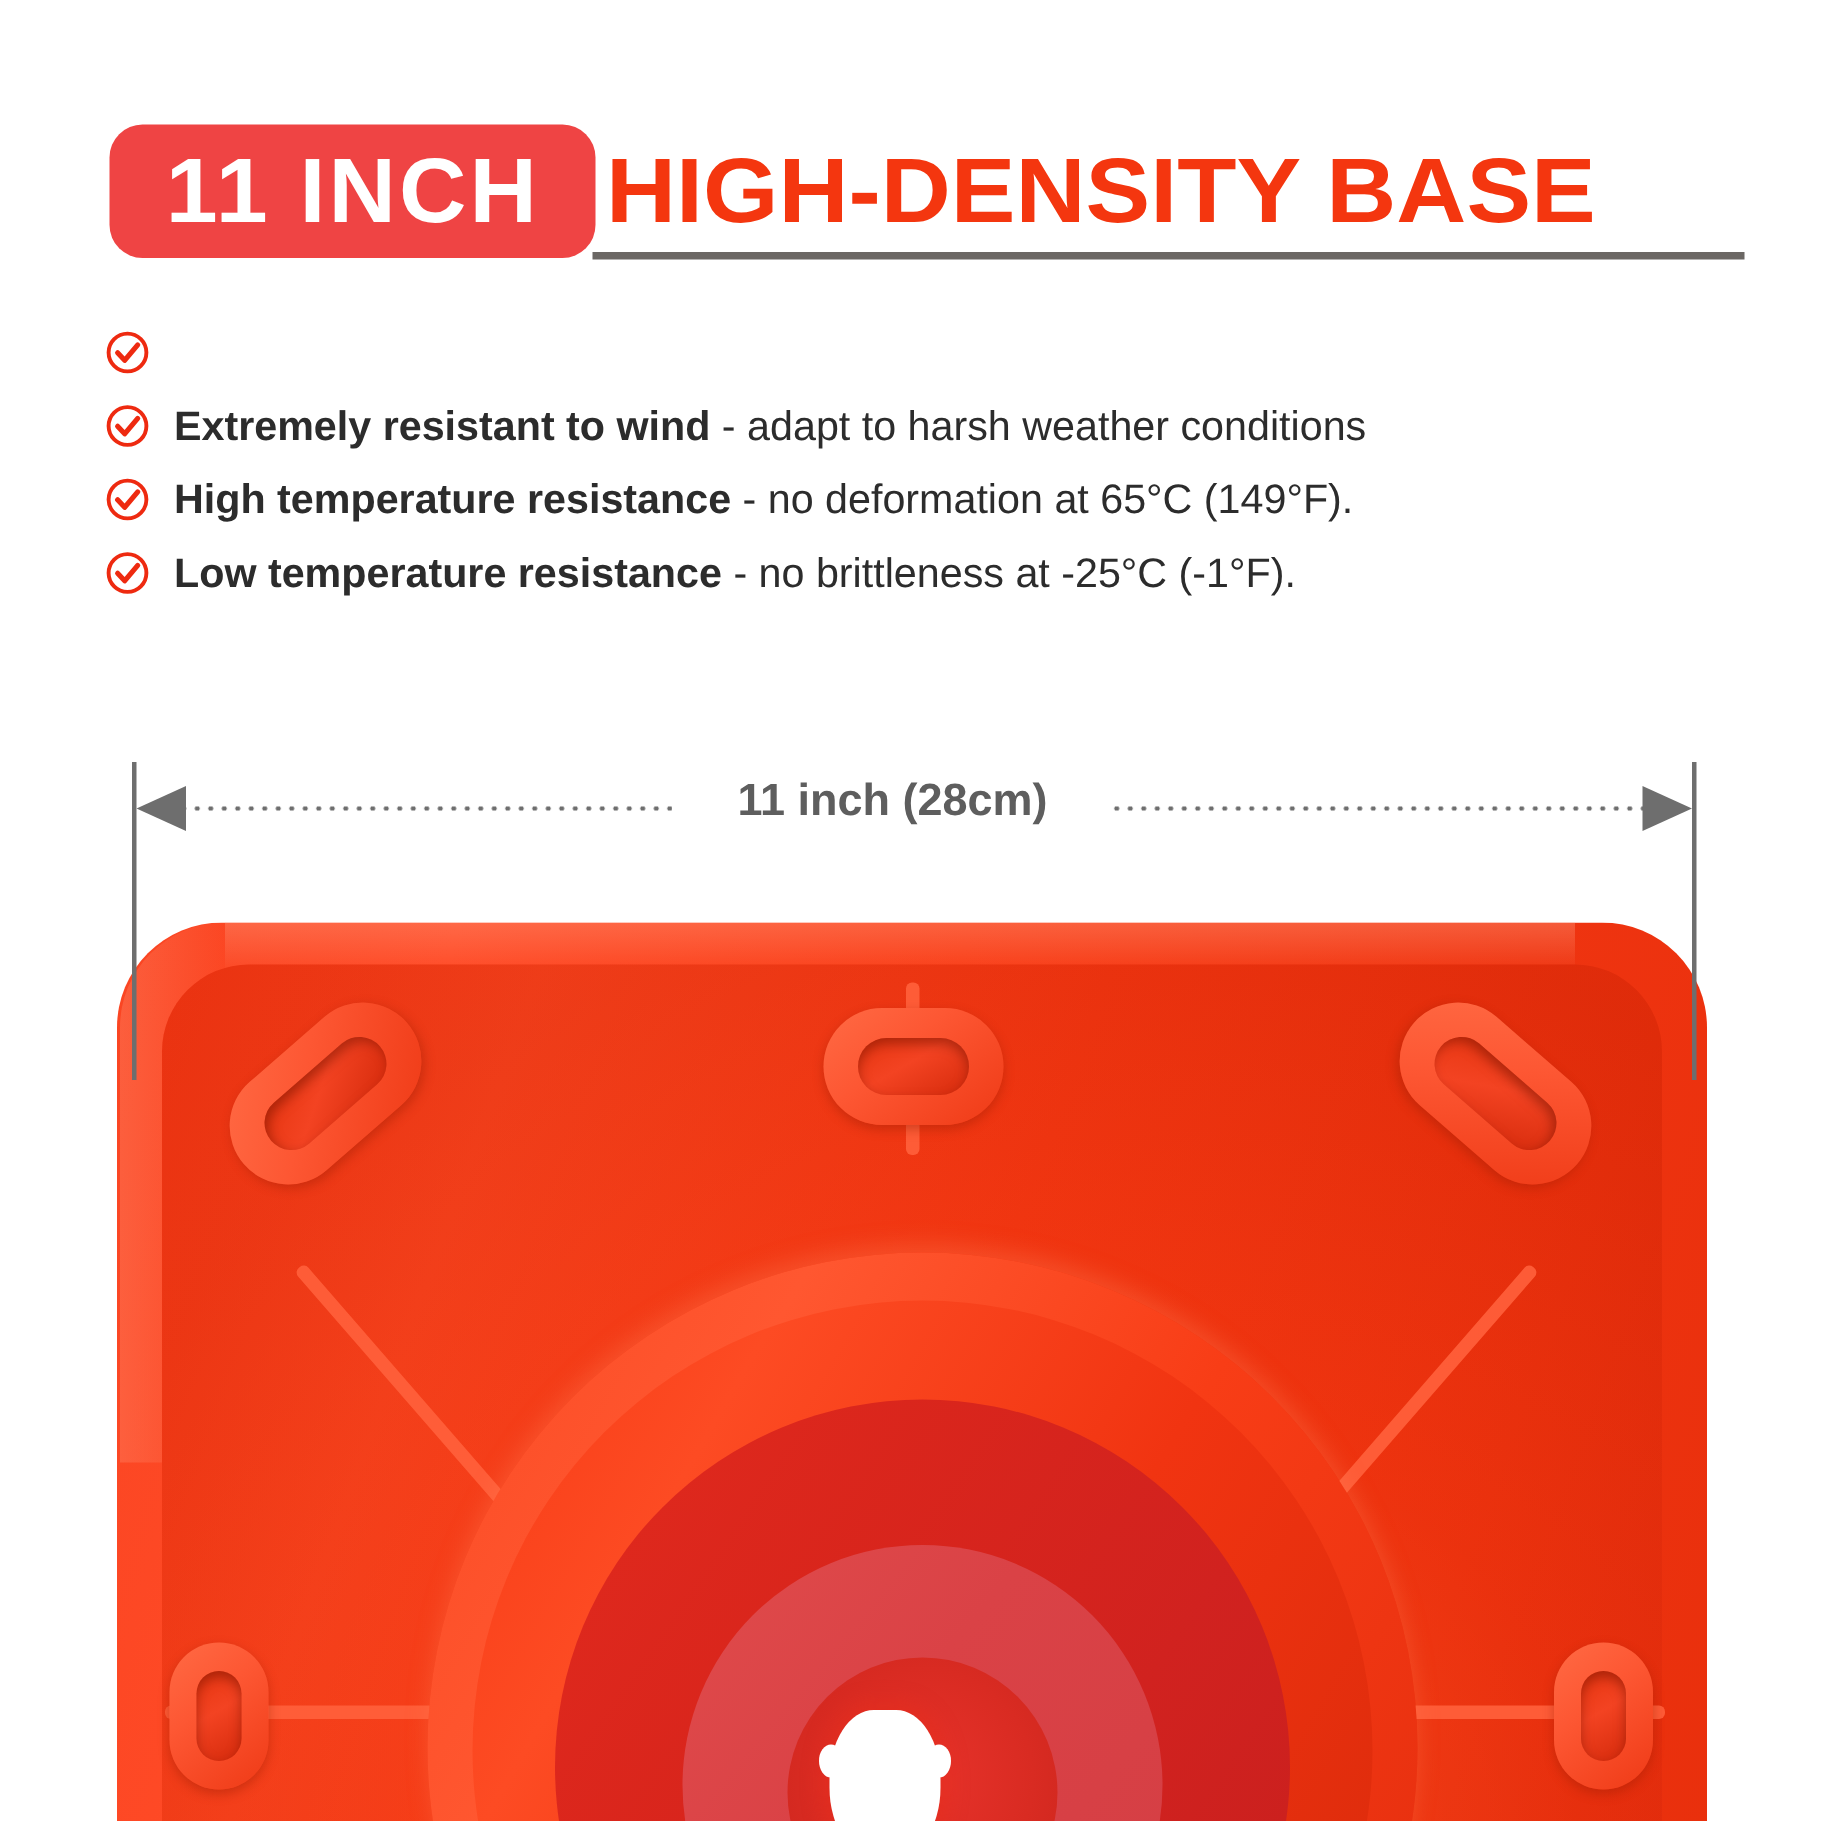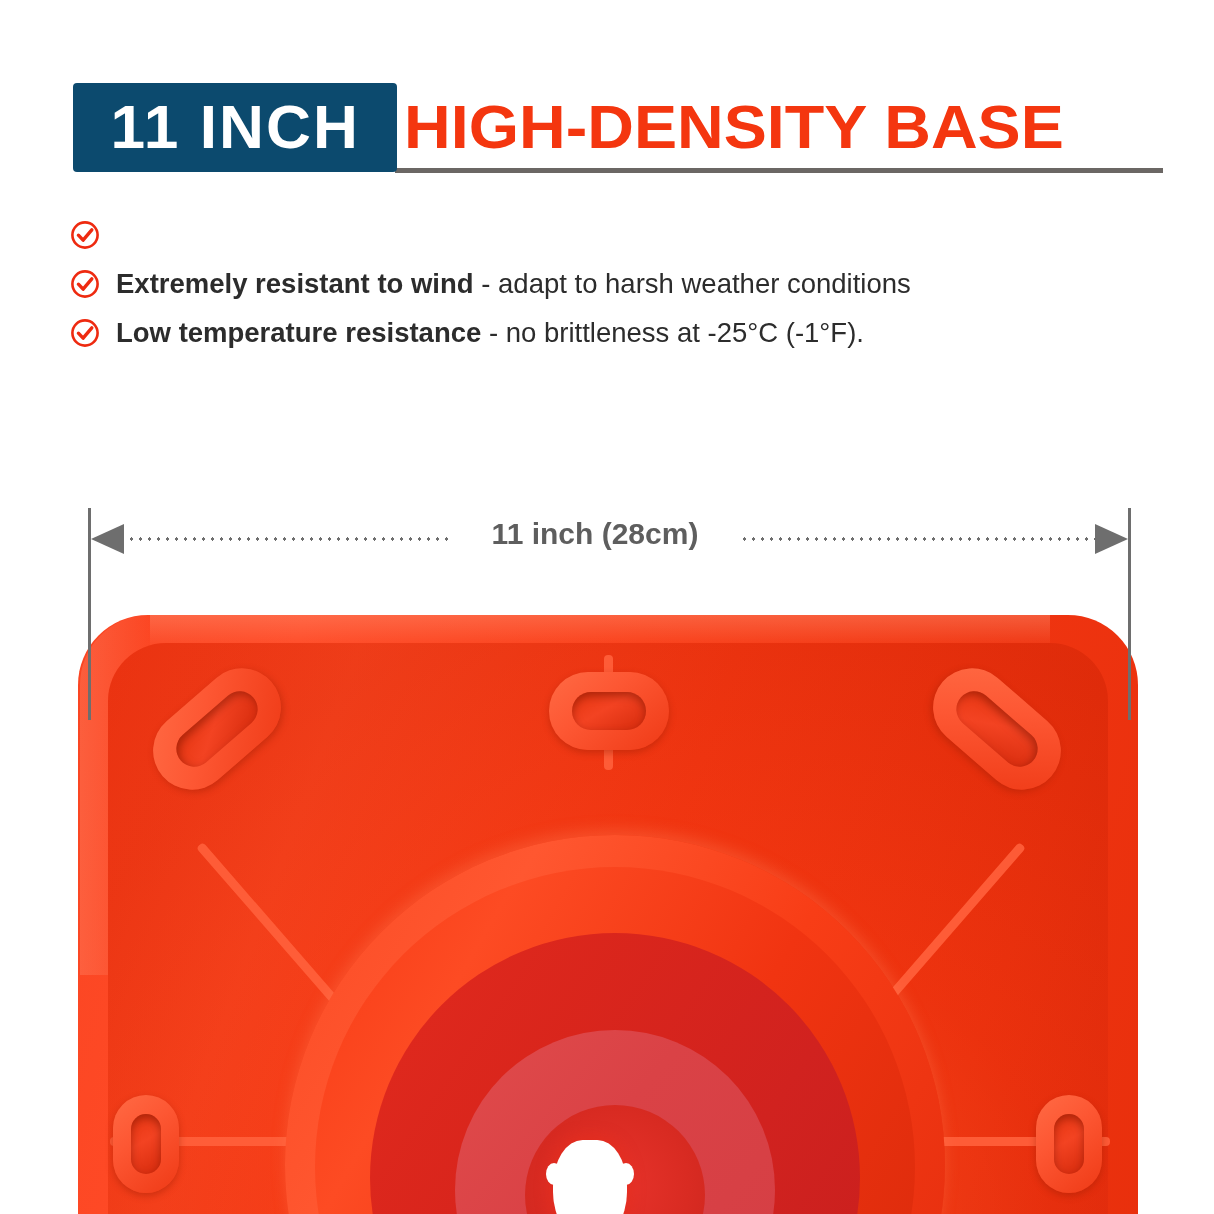--- a/index.html
+++ b/index.html
@@ -15,22 +15,22 @@
   #header{
     position:absolute;left:0;top:0;width:1214px;height:190px;
   }
   #title-underline{
     position:absolute;left:395px;top:168px;width:768px;height:5px;
     background:#6b6764;
   }
   #badge{
     position:absolute;left:73px;top:83px;
     width:324px;height:89px;
-    background:#0c4a6e;
-    border-radius:4px;
+    background:#ef4444;
+    border-radius:22px;
     display:flex;align-items:center;justify-content:center;
     box-sizing:border-box;
   }
   #badge-label{
     color:#ffffff;
     font-size:61px;
     font-weight:bold;
     letter-spacing:2px;
     line-height:1;
     font-family:"Liberation Sans", sans-serif;
@@ -266,20 +266,29 @@
   <div class="feature-row">
     <span class="check-icon">
       <svg width="30" height="30" viewBox="0 0 30 30">
         <circle cx="15" cy="15" r="12.6" fill="none" stroke="#ee2a10" stroke-width="2.6"></circle>
         <path d="M8.4 15.2 L13.1 20.2 L21.8 9.9" fill="none" stroke="#ee2a10" stroke-width="3.4" stroke-linecap="round" stroke-linejoin="round"></path>
       </svg>
     </span>
     <span class="feature-text"><span class="bold">Extremely resistant to wind</span><span class="rest"> - adapt to harsh weather conditions</span></span>
   </div>
 
+  <div class="feature-row">
+    <span class="check-icon">
+      <svg width="30" height="30" viewBox="0 0 30 30">
+        <circle cx="15" cy="15" r="12.6" fill="none" stroke="#ee2a10" stroke-width="2.6"></circle>
+        <path d="M8.4 15.2 L13.1 20.2 L21.8 9.9" fill="none" stroke="#ee2a10" stroke-width="3.4" stroke-linecap="round" stroke-linejoin="round"></path>
+      </svg>
+    </span>
+    <span class="feature-text"><span class="bold">High temperature resistance</span><span class="rest"> - no deformation at 65°C (149°F).</span></span>
+  </div>
 
   <div class="feature-row">
     <span class="check-icon">
       <svg width="30" height="30" viewBox="0 0 30 30">
         <circle cx="15" cy="15" r="12.6" fill="none" stroke="#ee2a10" stroke-width="2.6"></circle>
         <path d="M8.4 15.2 L13.1 20.2 L21.8 9.9" fill="none" stroke="#ee2a10" stroke-width="3.4" stroke-linecap="round" stroke-linejoin="round"></path>
       </svg>
     </span>
     <span class="feature-text"><span class="bold">Low temperature resistance</span><span class="rest"> - no brittleness at -25°C (-1°F).</span></span>
   </div>

